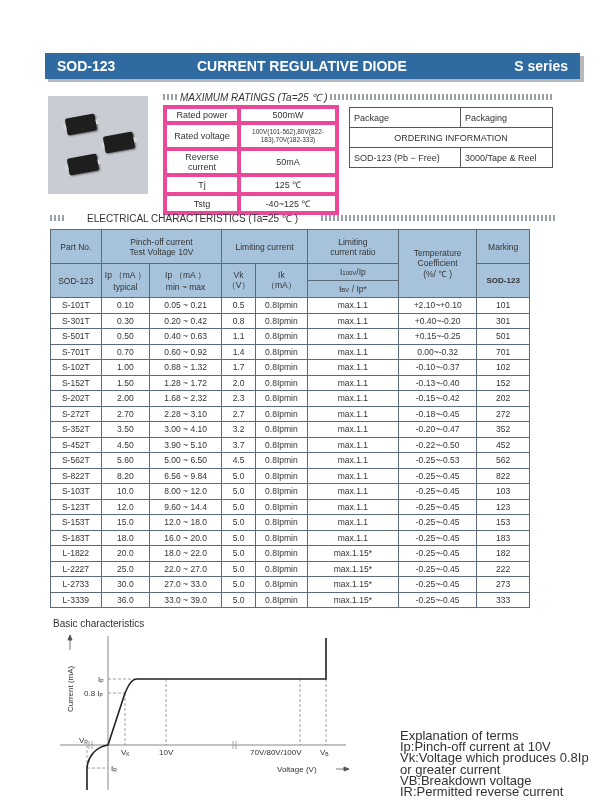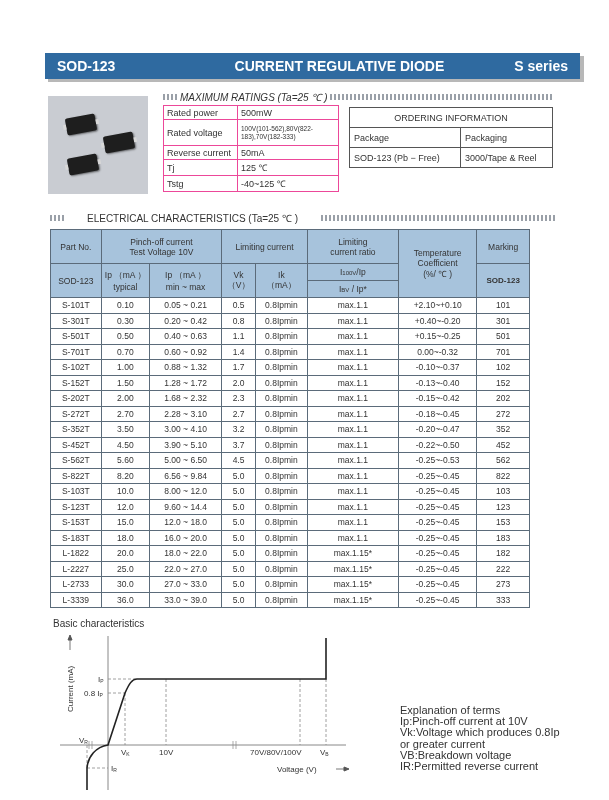--- a/index.html
+++ b/index.html
@@ -2,50 +2,50 @@
 <html><head>
 <meta charset="utf-8">
 <style>
   * { box-sizing: border-box; margin: 0; padding: 0; }
   body { width: 609px; height: 800px; background: #ffffff; position: relative; font-family: "Liberation Sans", sans-serif; color: #333; overflow: hidden; }
   .abs { position: absolute; }
   
   .band-shadow { left: 48px; top: 56px; width: 536px; height: 26px; background: #b8b8b8; }
   .band { left: 45px; top: 53px; width: 535px; height: 26px; background: #2f6aa0; color: #fff; font-weight: bold; font-size: 14px; display: flex; align-items: center; padding: 0 12px; }
   .band .t1 { width: 140px; }
-  .band .t2 { flex: 1; text-align: right; padding-right: 70px; }
+  .band .t2 { flex: 1; text-align: left; padding-right: 70px; }
   .band .t3 { }
   
   .prod { left: 48px; top: 96px; width: 100px; height: 98px; background: #c9ccd2; }
   .chip { position: absolute; width: 30px; height: 17px; background: #1e1e1e; border-radius: 2px; box-shadow: 1px 1px 2px rgba(0,0,0,0.5); transform: rotate(-10deg); }
   .chip:before, .chip:after { content: ""; position: absolute; top: 6px; width: 3px; height: 5px; background: #d8d8d8; }
   .chip:before { left: -3px; } .chip:after { right: -3px; }
   
   .sec { font-size: 10px; color: #333; white-space: nowrap; display: flex; align-items: center; }
   .dots-fill { flex: 1; height: 6px; background-image: repeating-linear-gradient(90deg, #9aa0a8 0 2px, transparent 2px 4px); margin-left: 3px; }
   .dots-pre { width: 14px; height: 6px; background-image: repeating-linear-gradient(90deg, #9aa0a8 0 2px, transparent 2px 4px); margin-right: 3px; }
   
   table { border-collapse: collapse; }
   .rt { left: 163px; top: 105px; width: 176px; font-size: 9px; color: #333; }
-  .rt td { border: 1px solid #ec4899; padding: 1px 3px; height: 14px; }
+  .rt td { border: 4px solid #ec4899; padding: 1px 3px; height: 14px; text-align: center; }
   .rt td.small { font-size: 6.5px; line-height: 8px; }
   .ot { left: 349px; top: 107px; width: 204px; font-size: 9px; color: #333; }
   .ot td { border: 1px solid #555; padding: 2px 4px; height: 20px; }
   .ot td.head { text-align: center; }
   
   .et { left: 50px; top: 229px; width: 480px; font-size: 8.5px; color: #333; }
   .et td, .et th { border: 1px solid #5b6b7a; text-align: center; font-weight: normal; padding: 0; }
   .et thead th { background: #a7c3dc; color: #333; }
   .et tbody td { height: 15.5px; background: #fff; }
   .et .bold { font-weight: bold; font-size: 8px; }
   .sub { font-size: 6px; }
   
   .chart-title { left: 53px; top: 618px; font-size: 10px; color: #333; }
   .chart { left: 40px; top: 630px; width: 330px; height: 165px; }
-  .expl { left: 400px; top: 705px; font-size: 11px; color: #333; line-height: 11.2px; }
+  .expl { left: 400px; top: 730px; font-size: 13px; color: #333; line-height: 11.2px; }
   .lbl { font-size: 8px; fill: #333; font-family: "Liberation Sans", sans-serif; }
 </style>
 </head>
 <body>
 
 <div class="abs band-shadow"></div>
 <div class="abs band">
   <span class="t1">SOD-123</span>
   <span class="t2">CURRENT REGULATIVE DIODE</span>
   <span class="t3">S series</span>
@@ -84,25 +84,25 @@
   <tr>
         <td>Tstg</td>
         <td>-40~125 ℃</td>
       </tr>
 </tbody>
   </table>
 
 <table class="abs ot">
   <tbody>
       <tr>
-        <td class="head" colspan="2">ORDERING INFORMATION</td>
-      </tr>
-  <tr>
         <td style="width:111px">Package</td>
         <td>Packaging</td>
+      </tr>
+  <tr>
+        <td class="head" colspan="2">ORDERING INFORMATION</td>
       </tr>
   <tr>
         <td>SOD-123 (Pb − Free)</td>
         <td>3000/Tape &amp; Reel</td>
       </tr>
 </tbody>
   </table>
 
 <div class="abs sec" style="left:50px;top:211px;width:506px;gap:20px;">
   <span class="dots-pre"></span>

